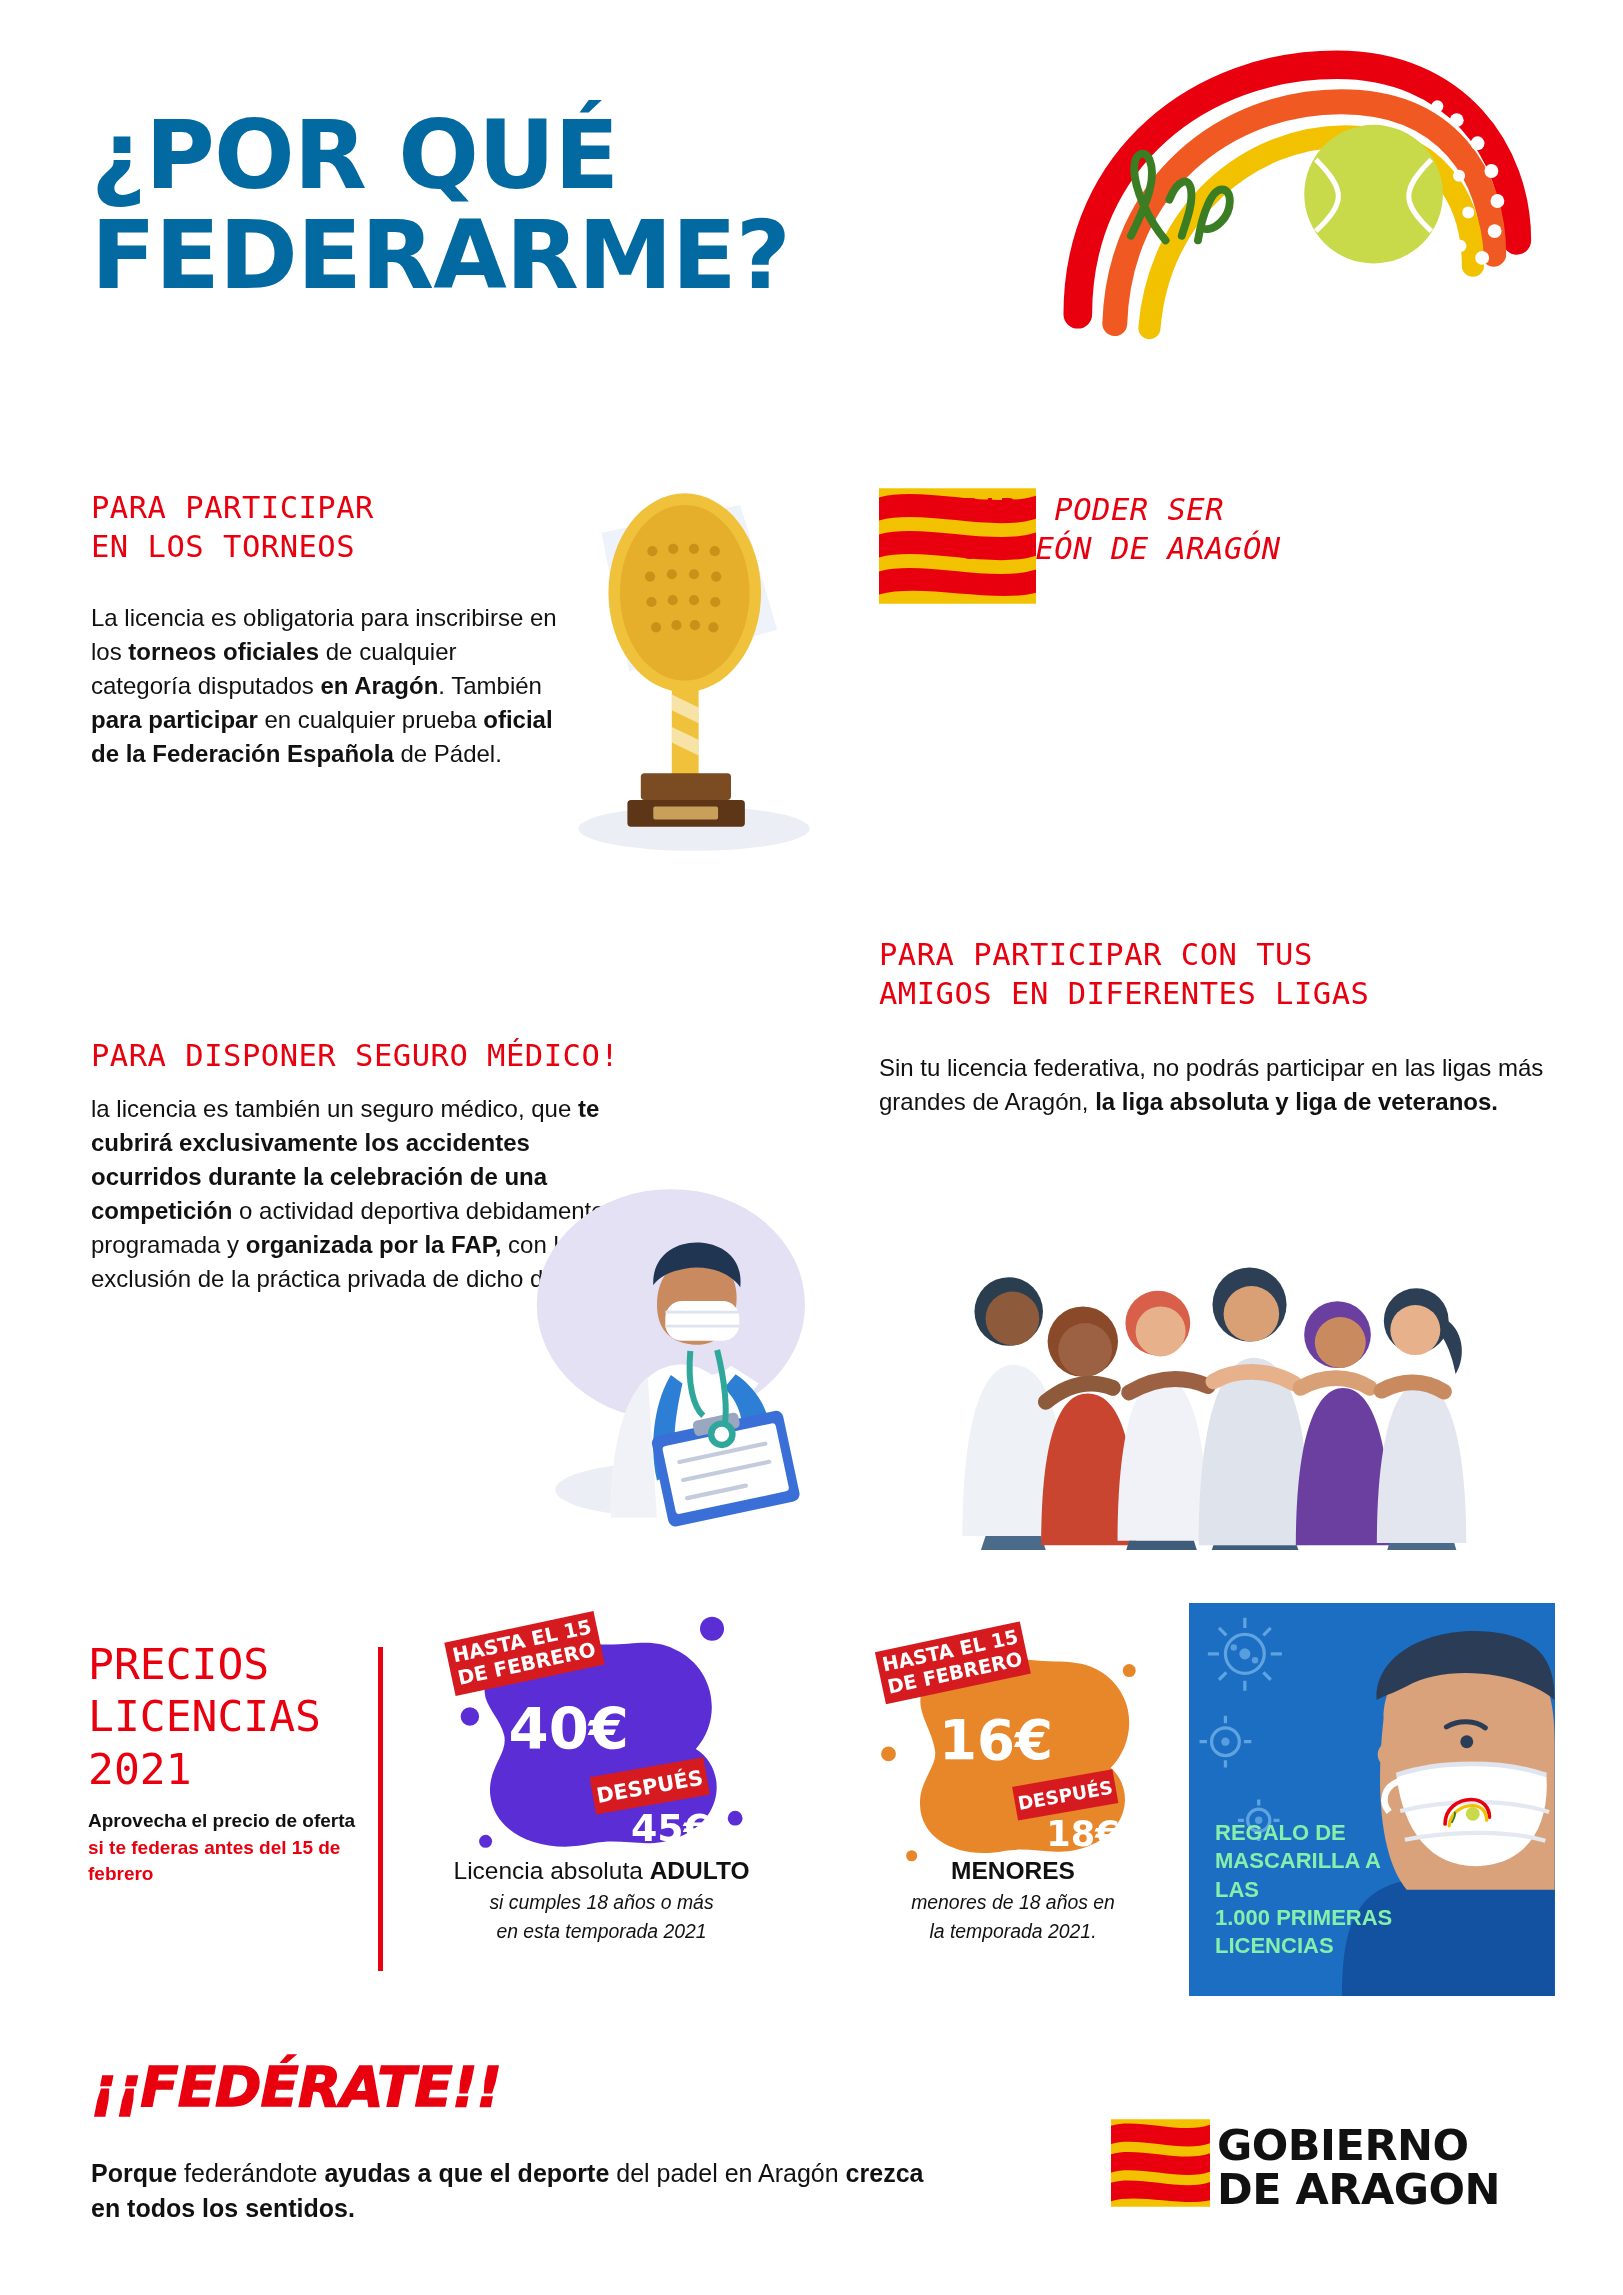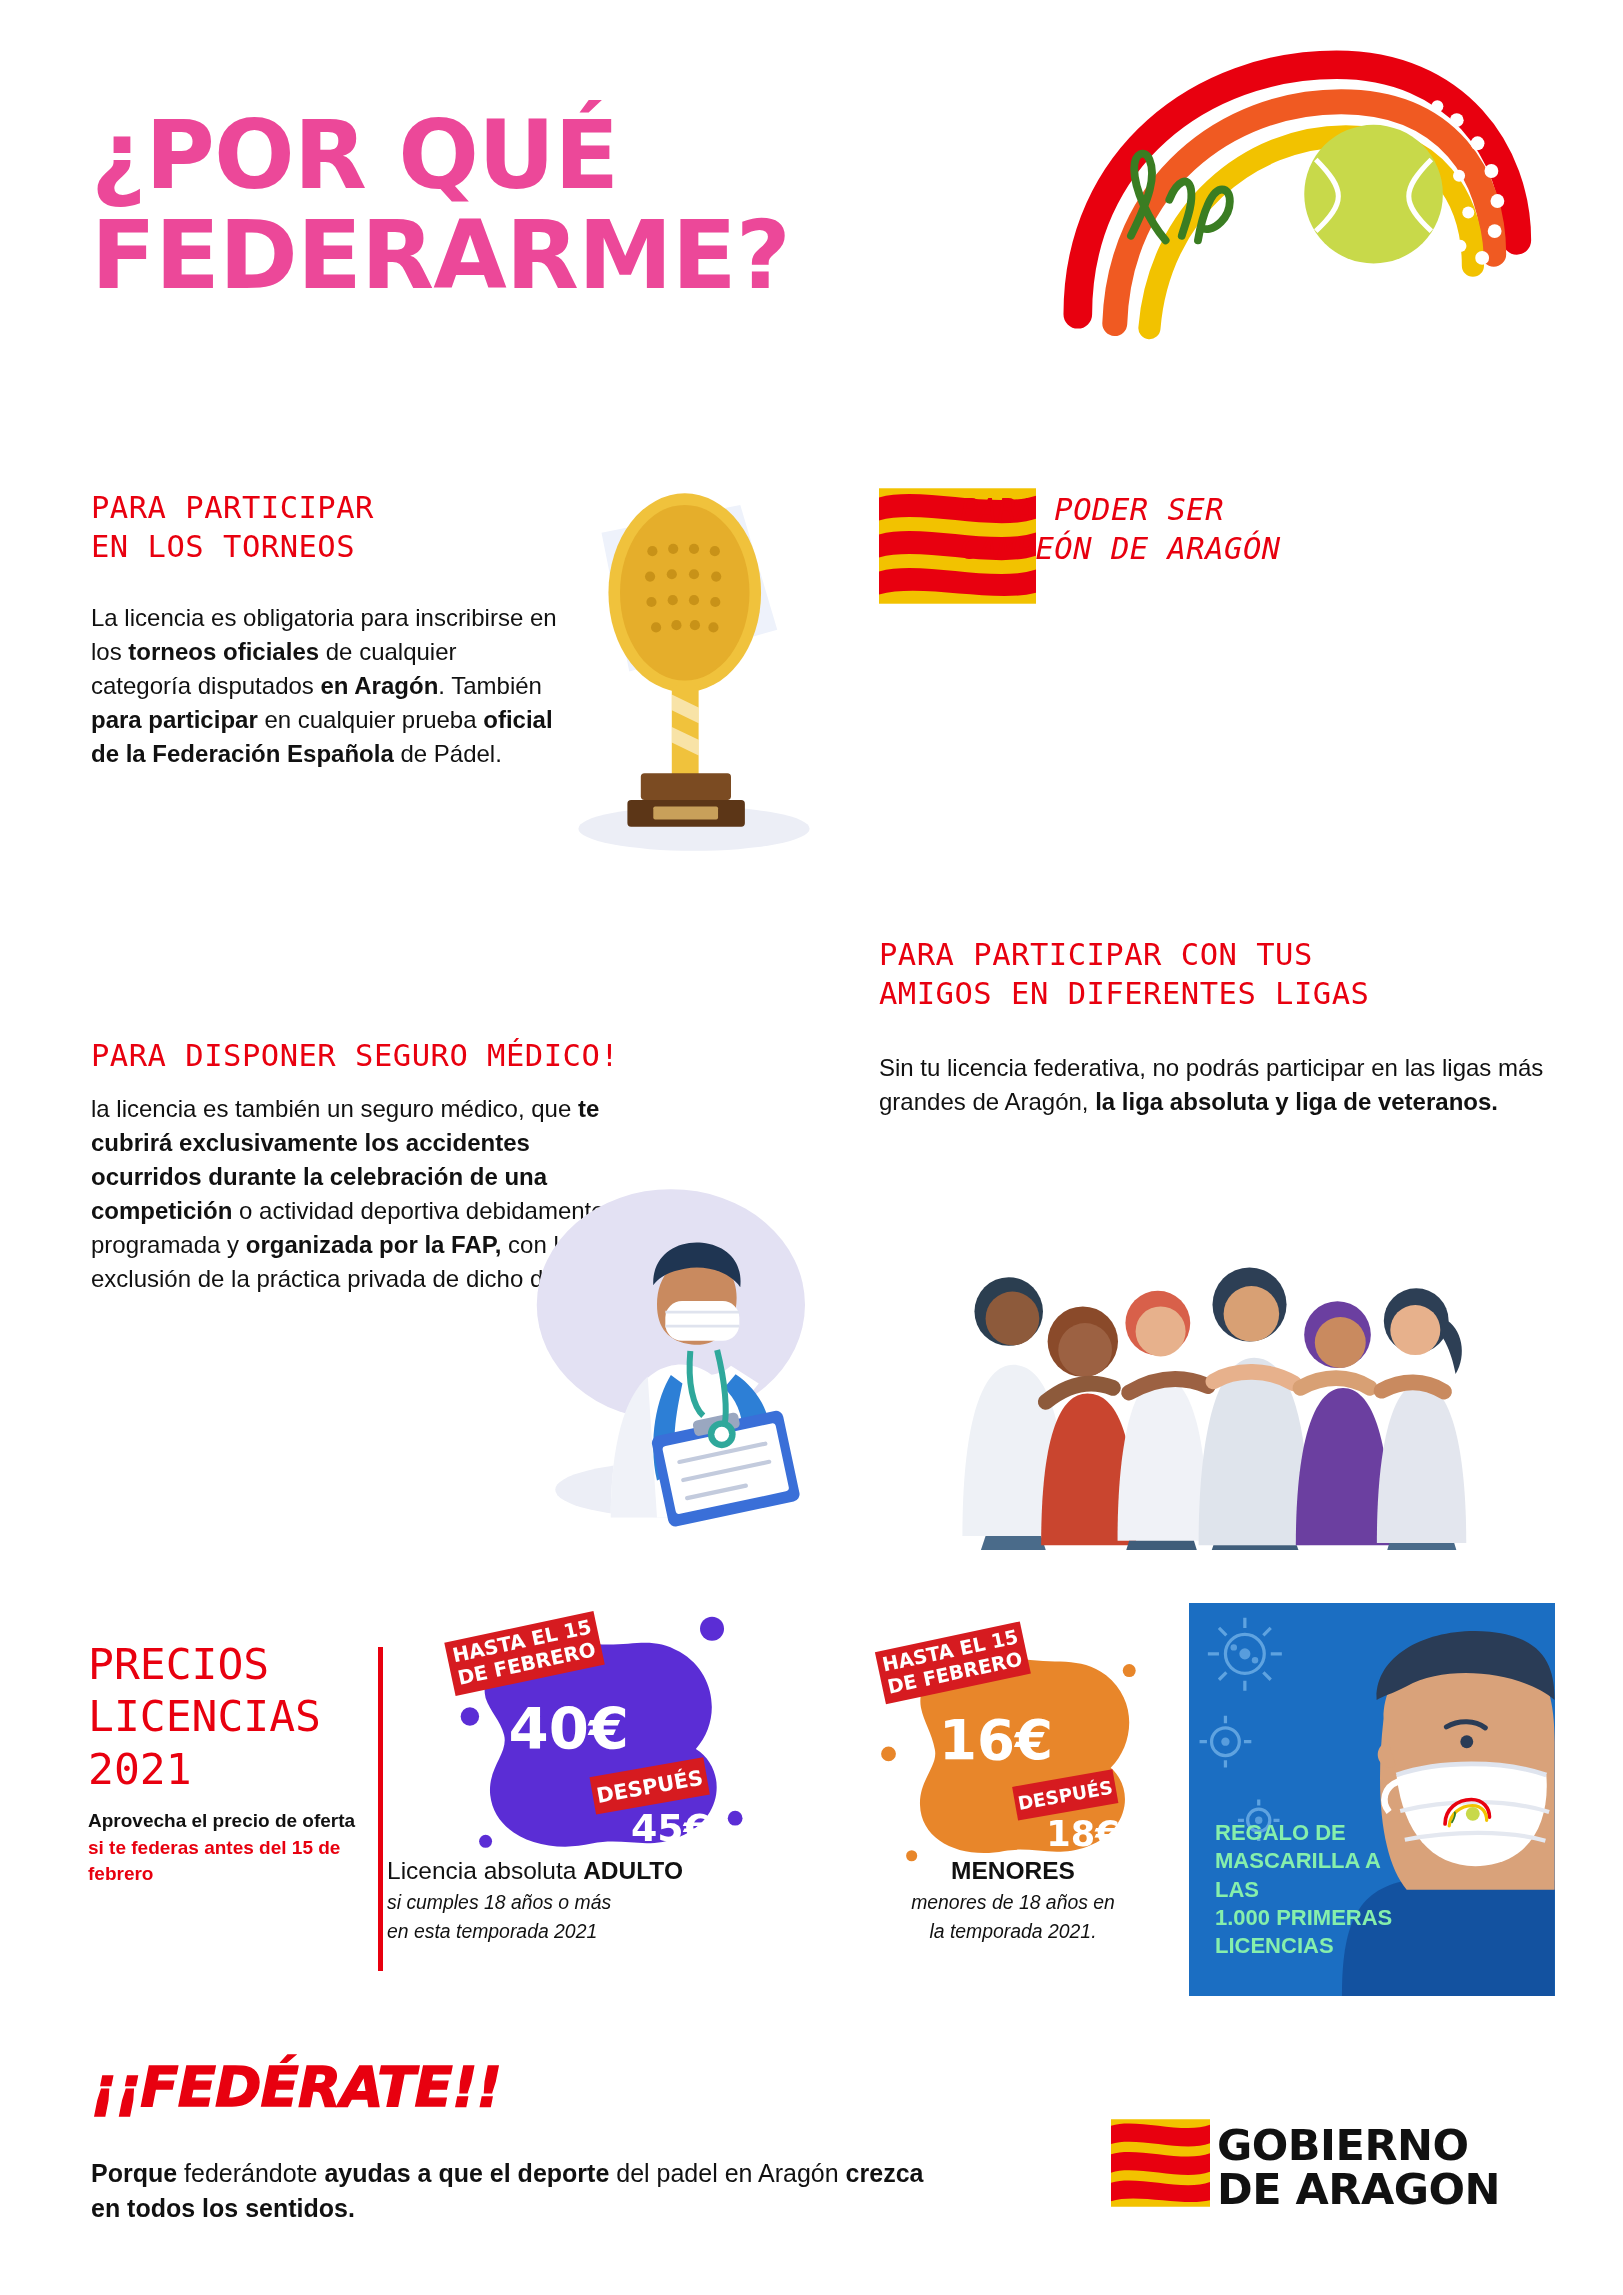--- a/index.html
+++ b/index.html
@@ -25,21 +25,21 @@
   .title {
     position: absolute;
     left: 91px;
     top: 106px;
     width: 925px;
     font-family: "DejaVu Sans", sans-serif;
     font-weight: bold;
     font-size: 95px;
     line-height: 1.05;
     letter-spacing: -0.9px;
-    color: #ec4899;
+    color: #0369a1;
     text-transform: uppercase;
   }
   .title .l2 { display: block; }
 
   
   .logo {
     position: absolute;
     right: 83px;
     top: 37px;
     width: 490px;
@@ -185,23 +185,24 @@
   }
   .blob-minor {
     position: absolute;
     left: 870px;
     top: 1615px;
     width: 287px;
     height: 287px;
   }
   .cap-adult {
     position: absolute;
-    left: 387px;
+    left: 407px;
     top: 1855px;
     width: 389px;
+    text-align: center;
   }
   .cap-minor {
     position: absolute;
     left: 842px;
     top: 1855px;
     width: 342px;
     text-align: center;
   }
   .cap-strong {
     font-size: 24.5px;

